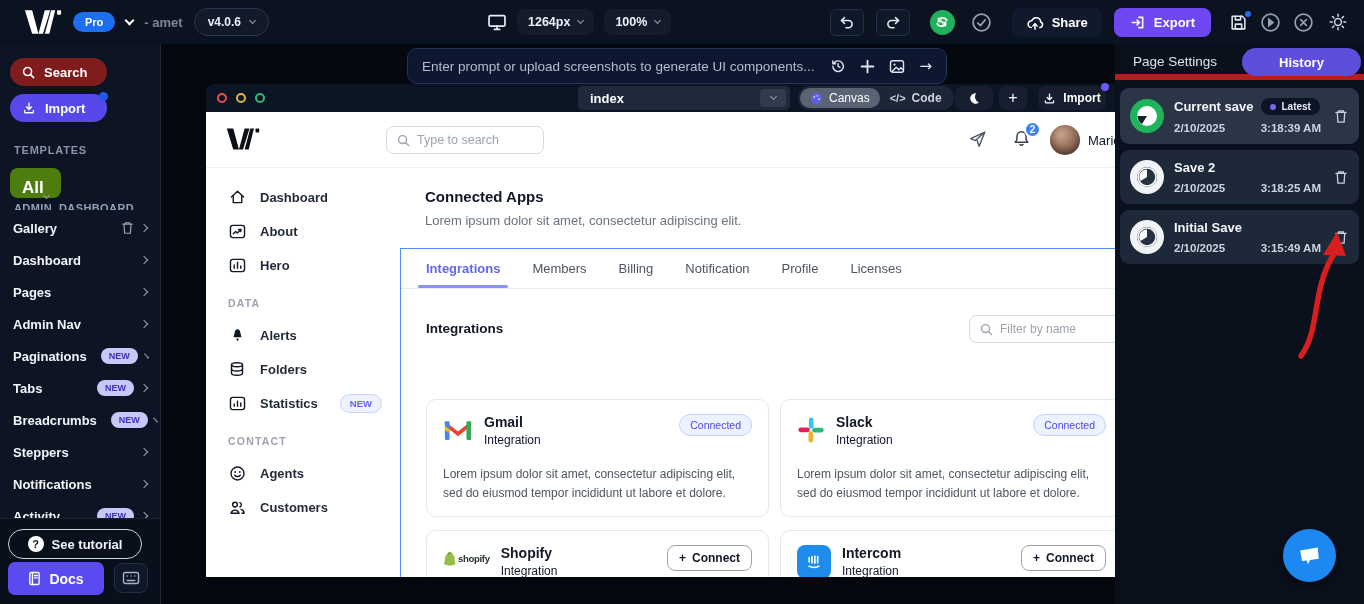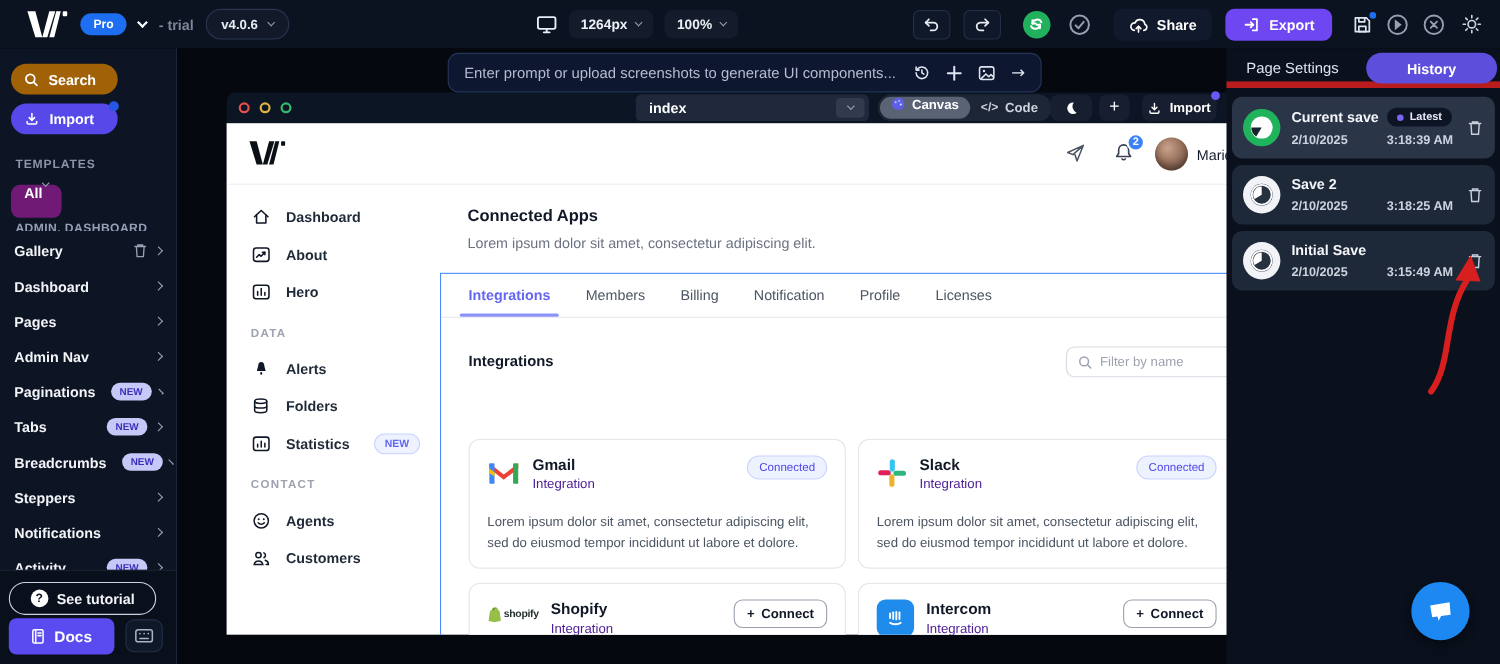--- a/index.html
+++ b/index.html
@@ -25,25 +25,25 @@
   .sq-btn{width:34px;height:27px;background:#0f1828;border:1px solid #242f47;border-radius:6px;display:flex;align-items:center;justify-content:center;color:#e7ebf3}
   .refresh-btn{width:25px;height:25px;border-radius:50%;background:#21b05c;display:flex;align-items:center;justify-content:center;margin-left:8px}
   .ghost{color:#97a0b2}
   .share-btn{display:flex;gap:8px;align-items:center;background:#101a2c;border-radius:8px;padding:7px 14px;font-size:13px;font-weight:bold;margin-left:8px}
   .export-btn{display:flex;gap:9px;align-items:center;background:#6e46f2;border-radius:8px;padding:7px 16px;font-size:13px;font-weight:bold}
   .save-wrap{position:relative;margin-left:6px}
   .save-dot{position:absolute;top:-4px;right:-5px;width:10px;height:10px;border-radius:50%;background:#1d6ef0;border:2px solid #0b1220}
 
   
   .sidebar{position:absolute;left:0;top:44px;width:161px;height:560px;background:#0d1524;border-right:1px solid #1c2637}
-  .search-pill{margin:14px 10px 0;width:97px;height:28px;background:#a16207;border-radius:14px;display:flex;align-items:center;gap:9px;padding:0 12px;font-size:13px;font-weight:bold}
+  .search-pill{margin:14px 10px 0;width:97px;height:28px;background:#7f1d1d;border-radius:14px;display:flex;align-items:center;gap:9px;padding:0 12px;font-size:13px;font-weight:bold}
   .import-pill{margin:8px 10px 0;width:97px;height:28px;background:#5648e9;border-radius:14px;display:flex;align-items:center;gap:9px;padding:0 12px;font-size:13px;font-weight:bold;position:relative}
   .import-dot{position:absolute;top:-2px;right:-1px;width:9px;height:9px;border-radius:50%;background:#2457e6}
   .tmpl-label{margin:22px 0 0 14px;font-size:11px;font-weight:bold;letter-spacing:.8px;color:#8b93a7}
-  .all-select{margin:12px 16px 0 10px;height:30px;background:#701a75;border-radius:8px;display:flex;align-items:flex-start;justify-content:space-between;padding:0 12px;font-size:13px;font-weight:bold}
+  .all-select{margin:12px 16px 0 10px;height:30px;background:#4d7c0f;border-radius:8px;display:flex;align-items:flex-end;justify-content:space-between;padding:0 12px;font-size:17px;font-weight:bold}
   .clipped-label{margin:4px 0 0 14px;height:8px;overflow:hidden;font-size:11px;font-weight:bold;color:#93a0b8;letter-spacing:.4px}
   .nav{margin-top:2px}
   .nav-item{height:32px;display:flex;align-items:center;padding:0 13px;gap:7px}
   .nav-item .lbl{font-size:13px;font-weight:bold;color:#f2f4f8}
   .sp{flex:1}
   .new-badge{background:#c6c9f8;color:#3b2fb8;font-size:9px;font-weight:bold;padding:3px 8px;border-radius:9px}
   .chev-r{width:6px;height:6px;border-right:1.8px solid #98a1b3;border-bottom:1.8px solid #98a1b3;transform:rotate(-45deg);display:inline-block}
   .sb-bottom{position:absolute;left:0;top:474px;width:100%;height:86px;background:#0a0f1c;border-top:1px solid #1a2334;z-index:2}
   .tut-btn{position:absolute;left:8px;top:10px;width:134px;height:30px;border:1px solid #cdd2dc;border-radius:16px;display:flex;align-items:center;justify-content:center;gap:8px;font-size:13px;font-weight:bold;color:#f2f4f8}
   .q-ic{width:16px;height:16px;border-radius:50%;background:#fff;color:#0b1120;font-size:11px;font-weight:bold;display:flex;align-items:center;justify-content:center}
@@ -57,21 +57,21 @@
   .prompt-bar input::placeholder{color:#b4bccd}
   .pb-icons{display:flex;gap:14px;align-items:center;color:#dfe5f0}
   .pb-arrow{font-size:15px;line-height:1;font-family:"DejaVu Sans",sans-serif}
   .chrome{position:absolute;left:45px;top:40px;width:1010px;height:28px;background:#0c1524;border-radius:8px 8px 0 0}
   .dots{position:absolute;left:11px;top:9px;display:flex;gap:9px}
   .dot{width:10px;height:10px;border-radius:50%;border:2px solid}
   .dot.r{border-color:#e6504f}.dot.y{border-color:#dfb53f}.dot.g{border-color:#35b96e}
   .idx-select{position:absolute;left:372px;top:2px;width:212px;height:24px;background:#20293c;border-radius:5px;display:flex;align-items:center;justify-content:space-between;padding:0 4px 0 12px;font-size:13px;font-weight:bold}
   .idx-chev-box{width:26px;height:18px;background:#323b4e;border-radius:4px;display:flex;align-items:center;justify-content:center}
   .seg{position:absolute;left:592px;top:2px;height:24px;background:#1d2636;border-radius:13px;display:flex;align-items:center;padding:2px}
-  .seg-canvas{display:flex;gap:6px;background:#5a6374;border-radius:11px;padding:0 10px;height:20px;font-size:12px;font-weight:bold}
+  .seg-canvas{display:flex;align-items:center;gap:6px;background:#5a6374;border-radius:11px;padding:0 10px;height:20px;font-size:12px;font-weight:normal}
   .seg-code{display:flex;align-items:center;gap:6px;padding:0 10px;color:#cdd3dd;font-size:12px;font-weight:bold}
   .code-glyph{font-size:11px;font-weight:bold;color:#cdd3dd}
   .tool-btn{position:absolute;top:2px;height:24px;background:#161e2f;border-radius:7px;display:flex;align-items:center;justify-content:center;gap:7px;font-size:12px;font-weight:bold}
   .moon-btn{left:749px;width:38px}
   .plus-btn{left:793px;width:28px;font-size:16px;font-weight:normal}
   .cimp-btn{left:832px;width:68px}
   .cimp-dot{position:absolute;top:-3px;right:-3px;width:8px;height:8px;border-radius:50%;background:#6a5af5}
 
   
   .preview{position:absolute;left:45px;top:68px;width:1010px;height:465px;background:#fff;color:#111827;overflow:hidden}
@@ -101,21 +101,21 @@
   .pv-tab.active::after{content:"";position:absolute;left:-8px;right:-8px;bottom:-12px;height:3px;background:#8b93f8;border-radius:2px}
   .pv-secrow{position:relative;margin:26px 25px 0;height:28px}
   .pv-sectitle{font-size:13.5px;font-weight:bold;line-height:28px;color:#111827}
   .pv-filter{position:absolute;left:543px;top:0;width:163px;height:28px;border:1px solid #d6dae2;border-radius:8px;display:flex;align-items:center;gap:7px;padding:0 10px;color:#9ca3af;background:#fff}
   .pv-filter input{width:100px;font-size:12px;color:#a21caf}
   .pv-filter input::placeholder{color:#9ca3af}
   .cards{margin:56px 0 0 25px;display:grid;grid-template-columns:343px 343px;gap:13px 11px}
   .card{border:1px solid #e5e7eb;border-radius:10px;padding:14px 16px;min-height:113px;background:#fff}
   .card-head{display:flex;align-items:flex-start;gap:11px}
   .card-name{font-size:14px;font-weight:bold;color:#111827}
-  .card-sub{font-size:12px;color:#4c1d95;margin-top:3px}
+  .card-sub{font-size:12px;color:#0f172a;margin-top:3px}
   .card-badge{margin-left:auto;background:#eef2ff;border:1px solid #c7d2fe;color:#4f46e5;font-size:10.5px;padding:4px 10px;border-radius:11px;white-space:nowrap}
   .connect-btn{margin-left:auto;display:flex;align-items:center;gap:6px;border:1px solid #9aa1ad;border-radius:8px;padding:5px 11px;font-size:12px;font-weight:600;color:#111827;background:#fff}
   .card-desc{margin-top:18px;font-size:12px;color:#4b5563;line-height:1.55;width:95%}
   .shop-logo{display:flex;align-items:center;gap:2px;margin-top:6px}
   .shop-word{font-size:9.5px;font-weight:bold;color:#22302a;letter-spacing:-.3px}
   .intercom-ic{width:34px;height:34px;border-radius:8px;background:#1f8ceb;display:flex;align-items:center;justify-content:center}
 
   
   .hpanel{position:absolute;left:1115px;top:44px;width:249px;height:560px;background:#0a101c;z-index:10}
   .hp-head{position:relative;height:36px;border-bottom:6px solid #b91c1c}
@@ -149,21 +149,21 @@
       <span>
         <svg width="38" height="26" viewBox="0 0 42 28" fill="#fff">
           <path d="M1 1h8l7 26H9Z"></path>
             <path d="M16 27 23 1h6l-8 26Z"></path>
             <path d="M30 1h4.5L28 27h-5Z"></path>
             <rect x="36.5" y="1" width="4.5" height="5" rx="1"></rect>
         </svg>
       </span>
       <span class="pro-pill">Pro</span>
       <span class="chev"></span>
-      <span class="trial">- trial</span>
+      <span class="trial">- amet</span>
       <button class="ver-pill">
         <span>v4.0.6</span>
         <span class="chev gray sm"></span>
       </button>
     </div>
 
     <div class="tb-center">
       <span>
         <svg width="20" height="17" viewBox="0 0 18 16" fill="none" stroke="#e9edf5" stroke-width="1.6" stroke-linecap="round">
           <rect x="1.5" y="1.5" width="15" height="10" rx="1.5"></rect>
@@ -433,20 +433,27 @@
     <div class="preview">
       <div class="pv-header">
         <span class="pv-logo">
           <svg width="34" height="24" viewBox="0 0 42 28" fill="#0b0f16">
             <path d="M1 1h8l7 26H9Z"></path>
               <path d="M16 27 23 1h6l-8 26Z"></path>
               <path d="M30 1h4.5L28 27h-5Z"></path>
               <rect x="36.5" y="1" width="4.5" height="5" rx="1"></rect>
           </svg>
         </span>
+        <div class="pv-search">
+          <svg width="13" height="13" viewBox="0 0 14 14" fill="none" stroke="#9ca3af" stroke-width="1.5" stroke-linecap="round">
+            <circle cx="6" cy="6" r="4.3"></circle>
+              <path d="M9.3 9.3 12.5 12.5"></path>
+          </svg>
+          <input type="text" placeholder="Type to search" style="">
+        </div>
         <span class="pv-plane">
           <svg width="19" height="19" viewBox="0 0 18 18" fill="none" stroke="#4b5563" stroke-width="1.3" stroke-linecap="round" stroke-linejoin="round">
             <path d="M16 2 2.5 8.2 7 10M16 2l-5.5 13.5L8.8 10.2M16 2 7 10"></path>
           </svg>
         </span>
         <span class="pv-bell">
           <svg width="19" height="19" viewBox="0 0 18 18" fill="none" stroke="#374151" stroke-width="1.4" stroke-linecap="round" stroke-linejoin="round">
             <path d="M9 2.6c-2.5 0-4.3 1.9-4.3 4.4V10L3 12.6h12L13.3 10V7c0-2.5-1.8-4.4-4.3-4.4Z"></path>
               <path d="M7.6 14.6a1.6 1.6 0 0 0 2.8 0"></path>
           </svg>

